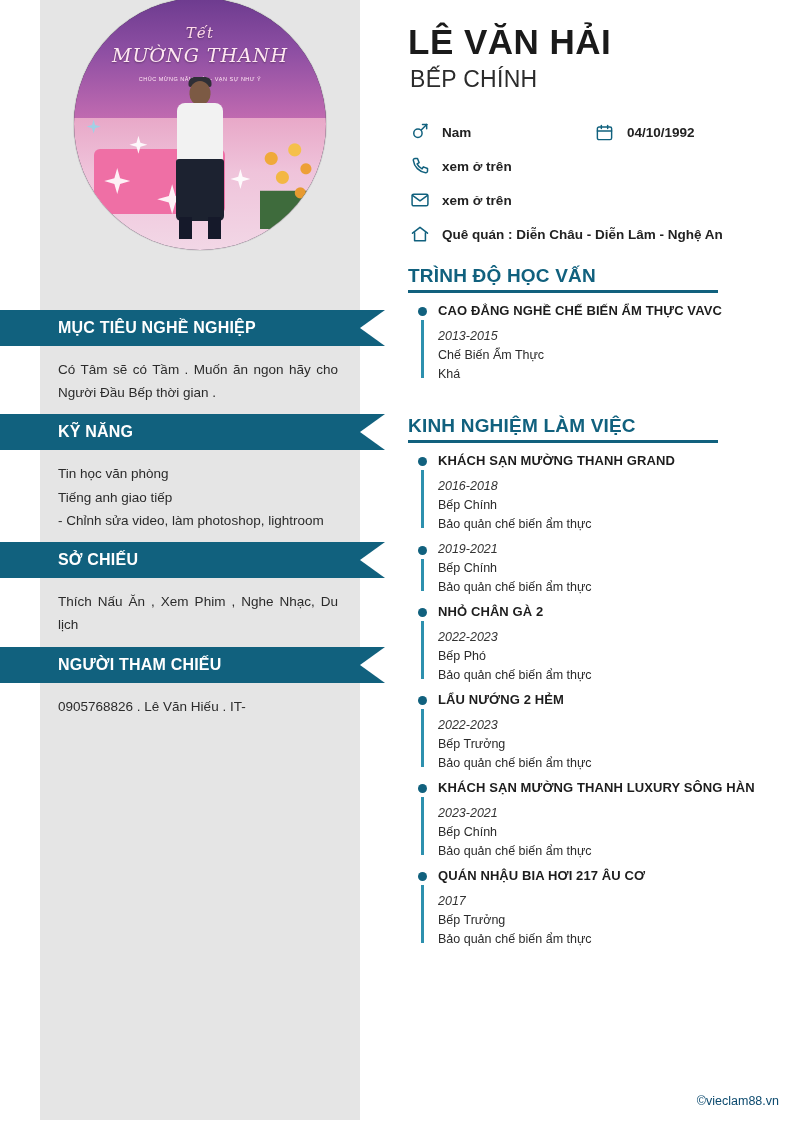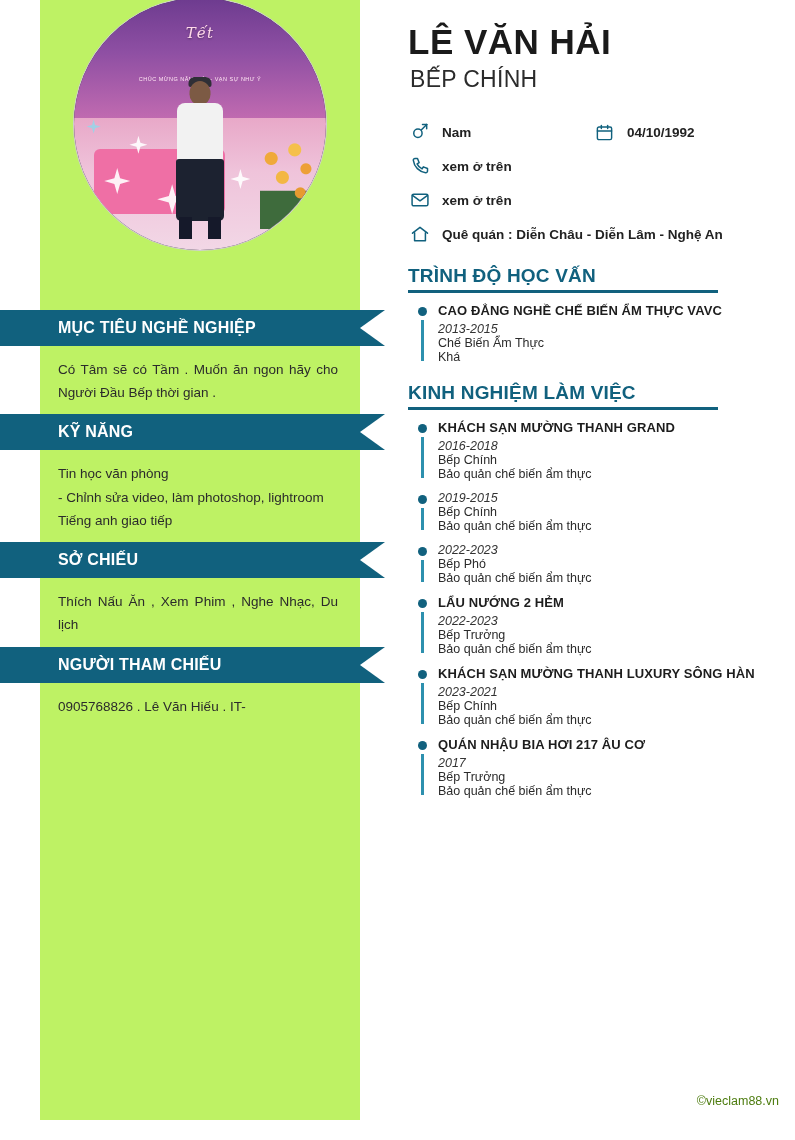--- a/index.html
+++ b/index.html
@@ -21,21 +21,21 @@
     background: #ffffff;
   }
 
   
   .left-col {
     position: absolute;
     left: 40px;
     top: 0;
     width: 320px;
     height: 1120px;
-    background: #bef264;
+    background: #e5e5e5;
   }
   .photo-wrap {
     position: absolute;
     left: 40px;
     top: 0;
     width: 320px;
     height: 247px;
     display: flex;
     align-items: center;
     justify-content: center;
@@ -284,32 +284,33 @@
   .entry .etitle {
     font-size: 13px;
     font-weight: bold;
     color: #1d1d1d;
     letter-spacing: .1px;
   }
   .entry .eyear {
     font-size: 12.5px;
     font-style: italic;
     color: #333;
-    margin-top: 4px;
+    margin-top: 11px;
   }
   .entry .eline {
     font-size: 12.5px;
     color: #2b2b2b;
+    margin-top: 5px;
   }
   .footer-credit {
     position: absolute;
     right: 16px;
     bottom: 32px;
     font-size: 12.5px;
-    color: #4d7c0f;
+    color: #0c4a6e;
   }
 </style>
 </head>
 <body>
 
 <div class="page">
 
   <div class="left-col">
 
     <div style="height:310px"></div>
@@ -319,22 +320,22 @@
     </div>
     <div class="lsec-body">
       <div>Có Tâm sẽ có Tầm . Muốn ăn ngon hãy cho Người Đầu Bếp thời gian .</div>
     </div>
 
     <div class="lsec-head">
       <span>KỸ NĂNG</span>
     </div>
     <div class="lsec-body">
       <div>Tin học văn phòng</div>
+      <div>Tiếng anh giao tiếp</div>
       <div>-  Chỉnh sửa video, làm photoshop, lightroom</div>
-      <div>Tiếng anh giao tiếp</div>
     </div>
 
     <div class="lsec-head">
       <span>SỞ CHIẾU</span>
     </div>
     <div class="lsec-body">
       <div>Thích Nấu Ăn , Xem Phim , Nghe Nhạc, Du lịch</div>
     </div>
 
     <div class="lsec-head">
@@ -345,20 +346,21 @@
     </div>
   </div>
 
   <div class="photo-wrap">
     <div class="photo">
       <div class="bg-top"></div>
       <div class="bg-bottom"></div>
       <div class="pinkbed"></div>
       <div class="tet-text">
         <span>Tết</span>
+        <span class="big">MƯỜNG THANH</span>
       </div>
       <div class="tet-sub">CHÚC MỪNG NĂM MỚI - VẠN SỰ NHƯ Ý</div>
       <div class="flowers"></div>
       <div class="petal p1"></div>
       <div class="petal p2"></div>
       <div class="petal p3"></div>
       <div class="petal p4"></div>
       <div class="petal p5"></div>
       <div class="person">
         <div class="hat"></div>
@@ -435,44 +437,45 @@
 
     <div class="entry">
       <span class="bullet"></span>
       <span class="vline"></span>
       <div class="etitle">CAO ĐẲNG NGHỀ CHẾ BIẾN ẨM THỰC VAVC</div>
       <div class="eyear">2013-2015</div>
       <div class="eline">Chế Biến Ẩm Thực</div>
       <div class="eline">Khá</div>
     </div>
 
-    <div class="rsec-head" style="margin-top:18px">
+    <div class="rsec-head" style="margin-top:34px">
       <span>KINH NGHIỆM LÀM VIỆC</span>
     </div>
 
     <div class="entry">
       <span class="bullet"></span>
       <span class="vline"></span>
       <div class="etitle">KHÁCH SẠN MƯỜNG THANH GRAND</div>
       <div class="eyear">2016-2018</div>
       <div class="eline">Bếp Chính</div>
       <div class="eline">Bảo quản chế biến ẩm thực</div>
     </div>
 
     <div class="entry">
       <span class="bullet"></span>
       <span class="vline"></span>
-      <div class="eyear">2019-2015</div>
+      <div class="eyear">2019-2021</div>
       <div class="eline">Bếp Chính</div>
       <div class="eline">Bảo quản chế biến ẩm thực</div>
     </div>
 
     <div class="entry">
       <span class="bullet"></span>
       <span class="vline"></span>
+      <div class="etitle">NHỎ CHÂN GÀ 2</div>
       <div class="eyear">2022-2023</div>
       <div class="eline">Bếp Phó</div>
       <div class="eline">Bảo quản chế biến ẩm thực</div>
     </div>
 
     <div class="entry">
       <span class="bullet"></span>
       <span class="vline"></span>
       <div class="etitle">LẨU NƯỚNG 2 HẺM</div>
       <div class="eyear">2022-2023</div>

